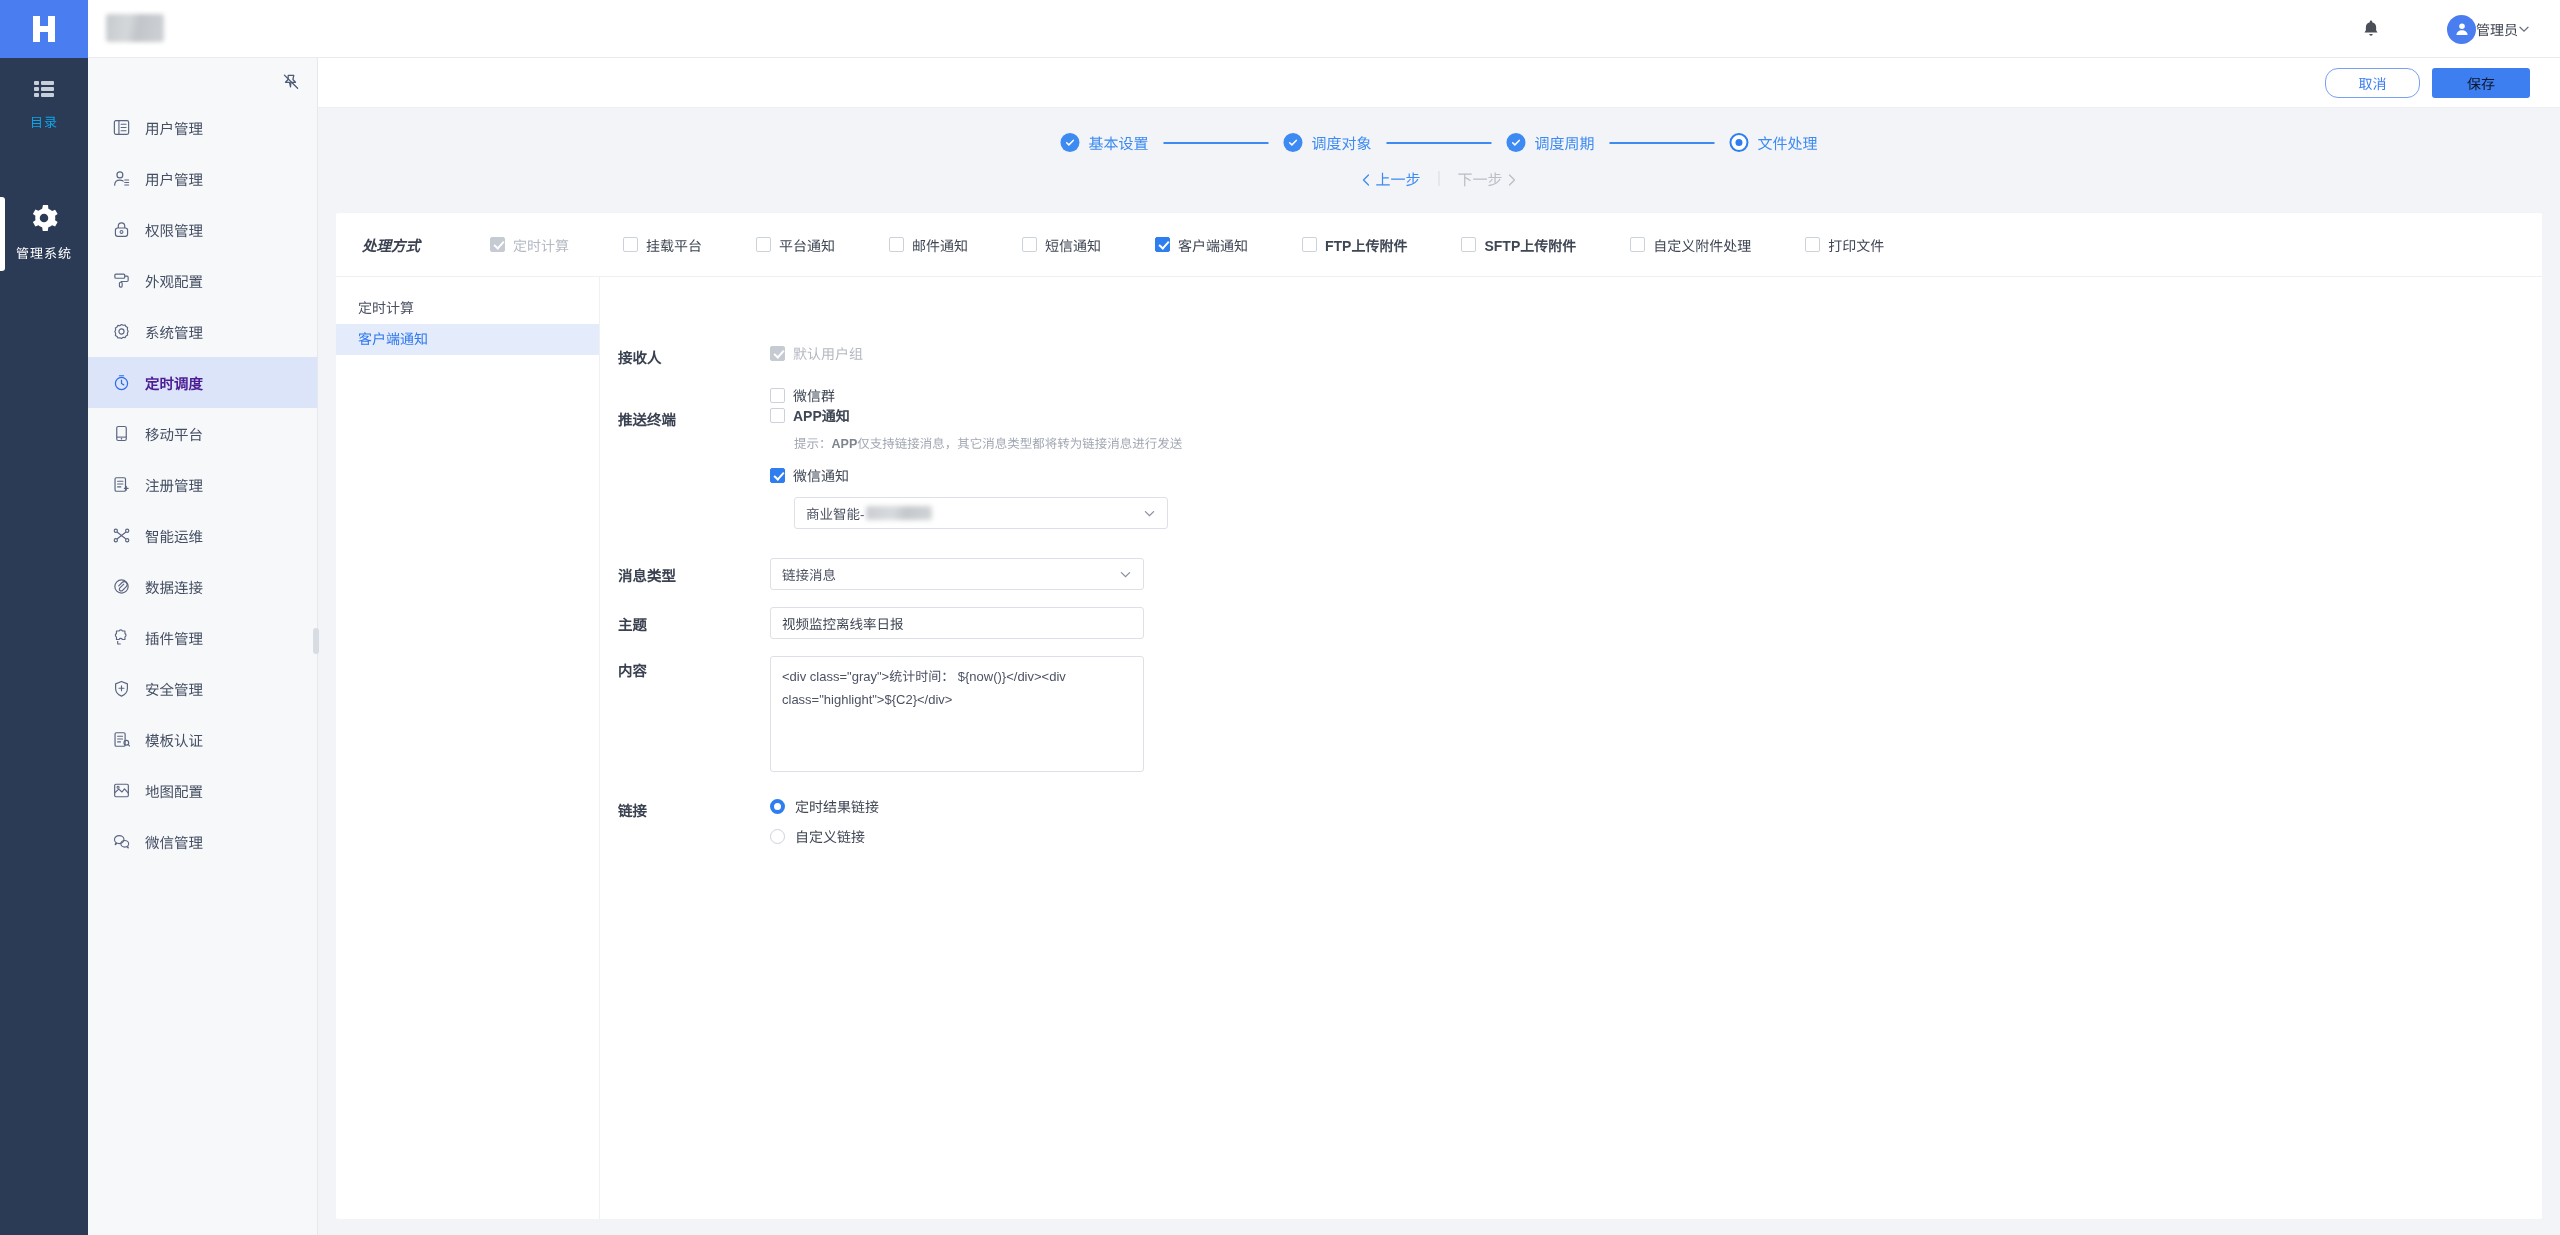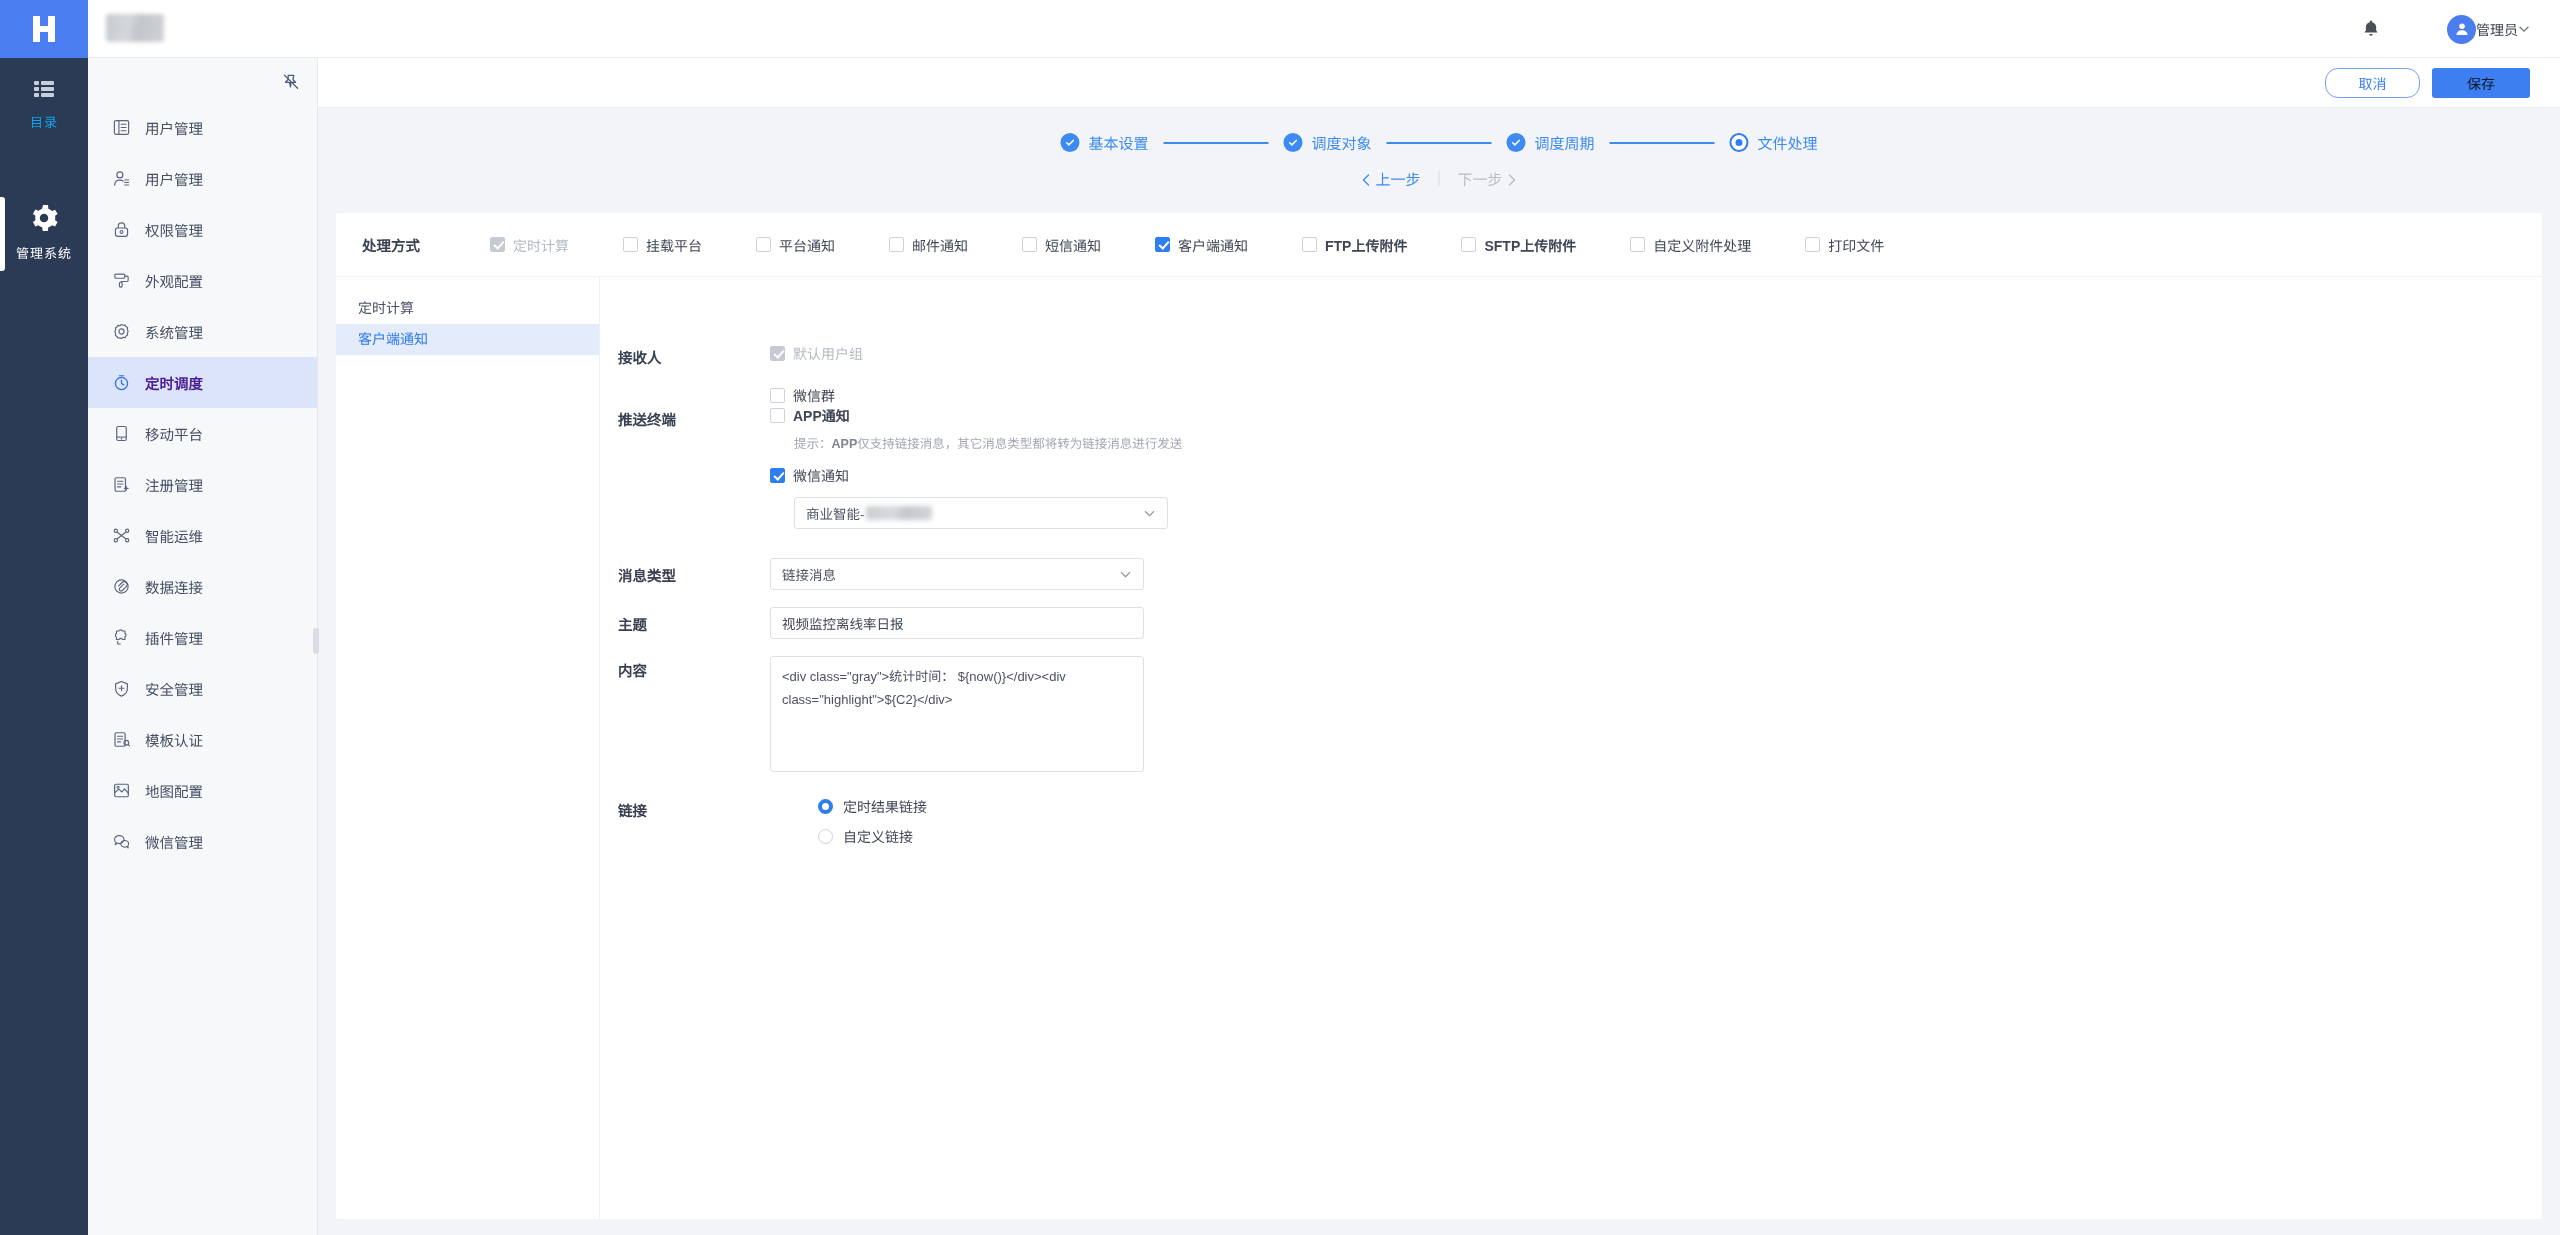--- a/index.html
+++ b/index.html
@@ -131,21 +131,21 @@
   #card {
     position:absolute; left:18px; top:155px; width:2206px; height:1006px;
     background:#ffffff; border-radius:2px;
   }
 
   
   #proc-row {
     display:flex; align-items:center; height:64px; padding-left:26px;
     border-bottom:1px solid #eef0f3;
   }
-  #proc-label { font-size:14.5px; font-weight:bold; color:#3a4150; width:128px; }
+  #proc-label { font-size:14.5px; font-weight:bold; color:#3a4150; width:128px;font-style:italic; }
   .cb-opt { display:flex; align-items:center; gap:8px; margin-right:54px; cursor:pointer; }
   .cb-opt.disabled { cursor:not-allowed; }
   .cbox {
     width:15px; height:15px; border:1px solid #ccd2dc; border-radius:2px;
     background:#fff; flex:0 0 15px; position:relative;
   }
   .cbox.checked { background:#2f7ef0; border-color:#2f7ef0; }
   .cbox.checked::after{
     content:""; position:absolute; left:4.5px; top:1px; width:4px; height:8px;
     border:solid #fff; border-width:0 2px 2px 0; transform:rotate(42deg);
@@ -604,21 +604,21 @@
           </div>
         </div>
 
         <div class="frow" style="margin-top:17px;">
           <div class="flabel">内容</div>
           <div class="fctl">
             <textarea class="area" style="">&lt;div class="gray"&gt;统计时间： ${now()}&lt;/div&gt;&lt;div class="highlight"&gt;${C2}&lt;/div&gt;</textarea>
           </div>
         </div>
 
-        <div class="frow" style="margin-top:20px;gap:48px;">
+        <div class="frow" style="margin-top:20px;">
           <div class="flabel">链接</div>
           <div class="fctl">
             <label class="radio-opt">
               <span class="rdot on"></span>
               <span class="rtext">定时结果链接</span>
             </label>
             <label class="radio-opt">
               <span class="rdot"></span>
               <span class="rtext">自定义链接</span>
             </label>

